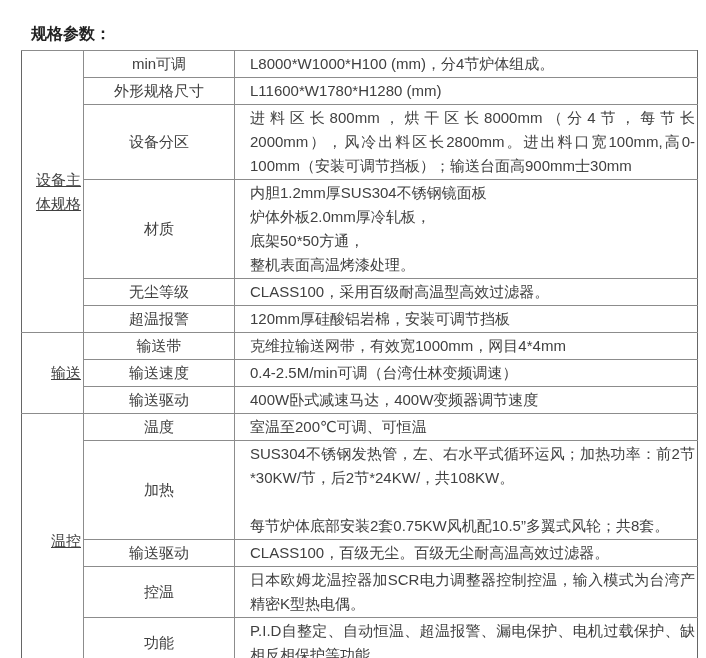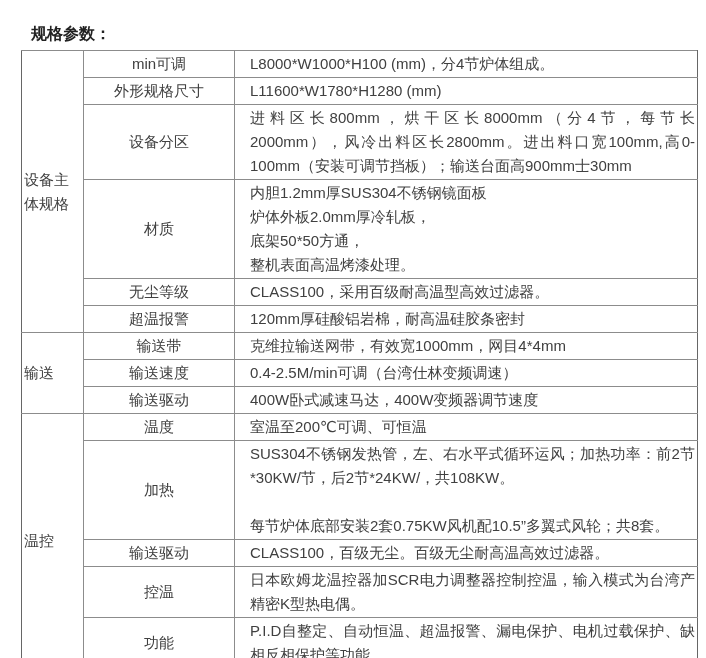--- a/index.html
+++ b/index.html
@@ -43,22 +43,23 @@
   col.c2 { width: 151px; }
   col.c3 { width: 463px; }
   td {
     border: 1px solid var(--border_inner);
     line-height: 24px;
     padding: 1px 2px;
     vertical-align: middle;
     overflow: hidden;
   }
   td.cat {
-    text-align: left;
+    text-align: right;
     border-left: 1px solid var(--border_outer);
+    text-decoration: underline;
   }
   td.lbl {
     text-align: center;
   }
   td.val {
     text-align: justify;
     white-space: pre-line;
     padding-left: 15px;
     border-right: 1px solid var(--border_outer);
   }
@@ -97,21 +98,21 @@
 炉体外板2.0mm厚冷轧板，
 底架50*50方通，
 整机表面高温烤漆处理。</td>
       </tr>
       <tr class="single">
         <td class="lbl">无尘等级</td>
         <td class="val">CLASS100，采用百级耐高温型高效过滤器。</td>
       </tr>
       <tr class="single">
         <td class="lbl">超温报警</td>
-        <td class="val">120mm厚硅酸铝岩棉，耐高温硅胶条密封</td>
+        <td class="val">120mm厚硅酸铝岩棉，安装可调节挡板</td>
       </tr>
 
       <tr class="single">
         <td class="cat" rowspan="3">输送</td>
         <td class="lbl">输送带</td>
         <td class="val">克维拉输送网带，有效宽1000mm，网目4*4mm</td>
       </tr>
       <tr class="single">
         <td class="lbl">输送速度</td>
         <td class="val">0.4-2.5M/min可调（台湾仕林变频调速）</td>

